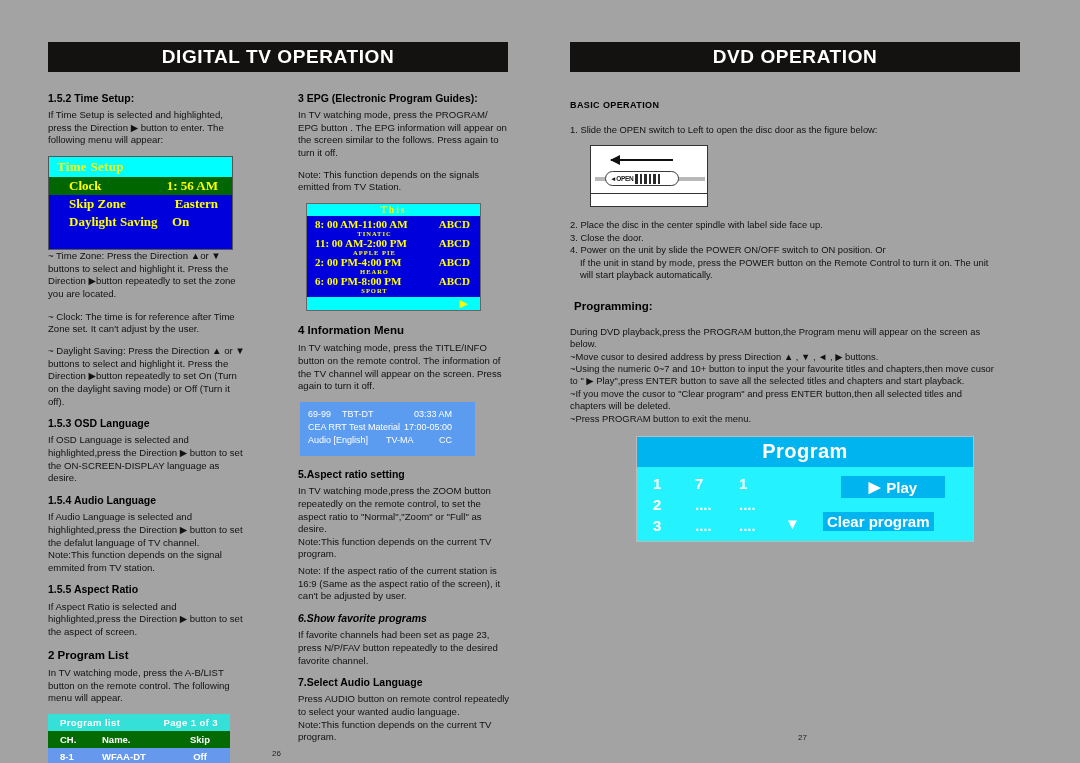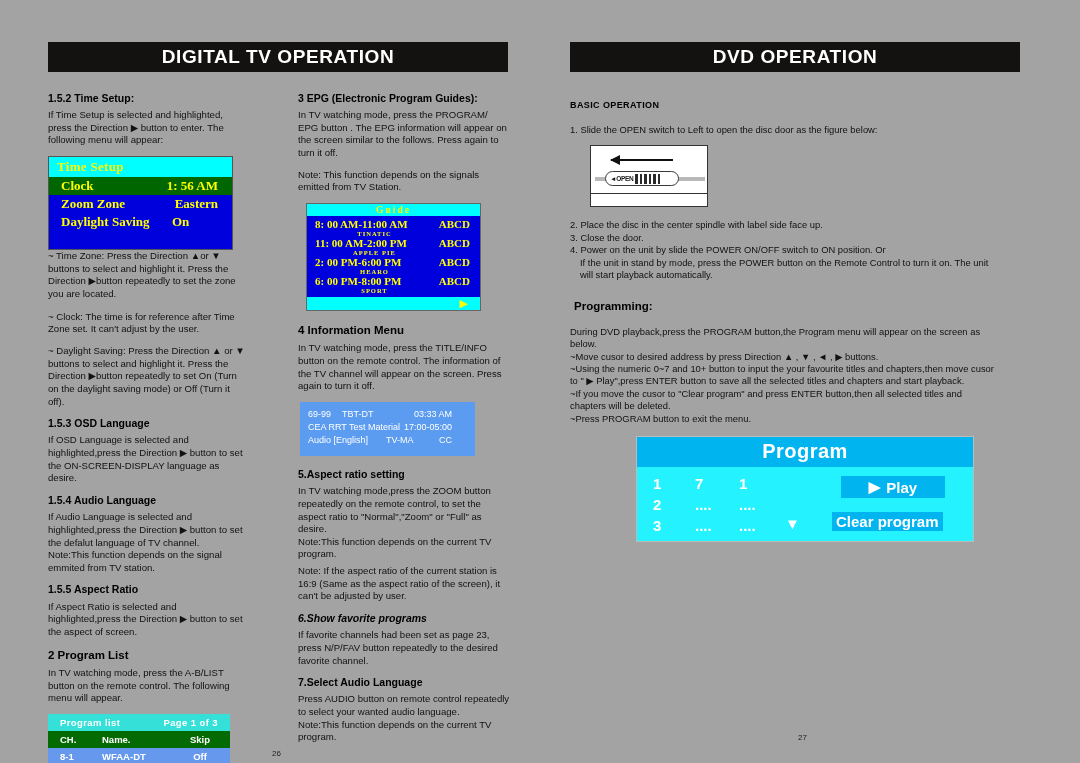--- a/index.html
+++ b/index.html
@@ -69,21 +69,21 @@
     letter-spacing: .3px;
   }
   .ts-row {
     display: flex; justify-content: space-between;
     color: #ffff00; font-size: 13px;
     font-family: "Liberation Serif", serif;
     padding: 1px 14px 1px 12px;
   }
   .ts-row.hl { background: #006600; }
   .ts-body { background: #0000dd; padding-bottom: 18px; }
-  .ts-row .lbl { text-align: left; }
+  .ts-row .lbl { text-align: left; margin-left: 8px; }
   .ts-row .val { text-align: right; min-width: 62px; }
   .ts-row.dl .val { min-width: 46px; text-align: left; }
 
   
   .osd-guide {
     width: 175px;
     border: 1px solid #666;
     font-family: "Liberation Serif", serif;
   }
   .g-title {
@@ -217,21 +217,21 @@
   }
   .pg-btn-play {
     position: absolute; left: 204px; top: 9px;
     width: 104px; height: 22px;
     background: #00b4f0; color: #ffffff;
     font-size: 15px; font-weight: bold;
     display: flex; align-items: center; justify-content: center;
     gap: 6px;
   }
   .pg-btn-clear {
-    position: absolute; left: 195px; top: 45px;
+    position: absolute; left: 186px; top: 45px;
     background: #00b4f0; color: #ffffff;
     font-size: 15px; font-weight: bold;
     padding: 1px 4px;
   }
 
   .pagenum {
     position: absolute; font-size: 8px; color: #222;
   }
 </style>
 </head>
@@ -251,21 +251,21 @@
     <div class="para">If Time Setup is selected and highlighted, press the Direction ▶ button to enter. The following menu will appear:</div>
 
     <div class="osd-timesetup">
       <div class="ts-title">Time Setup</div>
       <div class="ts-row hl">
         <span class="lbl">Clock</span>
         <span class="val">1: 56 AM</span>
       </div>
       <div class="ts-body">
         <div class="ts-row">
-          <span class="lbl">Zoom Zone</span>
+          <span class="lbl">Skip Zone</span>
           <span class="val">Eastern</span>
         </div>
         <div class="ts-row dl">
           <span class="lbl">Daylight Saving</span>
           <span class="val">On</span>
         </div>
       </div>
     </div>
 
     <div class="para">~ Time Zone: Press the Direction ▲or ▼ buttons to select and highlight it. Press the Direction ▶button repeatedly to set the zone you are located.</div>
@@ -303,34 +303,34 @@
 
     </div>
   </div>
 
   <div class="col" style="left:298px; top:92px; width:212px;">
     <div class="h-bold">3 EPG (Electronic Program Guides):</div>
     <div class="para">In TV watching mode, press the PROGRAM/ EPG button . The EPG information will appear on the screen similar to the follows. Press again to turn it off.</div>
     <div class="para">Note: This function depends on the signals emitted from TV Station.</div>
 
     <div class="osd-guide" style="margin-left:8px;">
-      <div class="g-title">Guide</div>
+      <div class="g-title">This</div>
       <div class="g-body">
         <div class="g-line">
           <span>8: 00 AM-11:00 AM</span>
           <span>ABCD</span>
         </div>
         <div class="g-sub">TINATIC</div>
         <div class="g-line">
           <span>11: 00 AM-2:00 PM</span>
           <span>ABCD</span>
         </div>
         <div class="g-sub">APPLE PIE</div>
         <div class="g-line">
-          <span>2:  00 PM-6:00 PM</span>
+          <span>2:  00 PM-4:00 PM</span>
           <span>ABCD</span>
         </div>
         <div class="g-sub">HEARO</div>
         <div class="g-line">
           <span>6: 00 PM-8:00 PM</span>
           <span>ABCD</span>
         </div>
         <div class="g-sub">SPORT</div>
       </div>
       <div class="g-foot">

